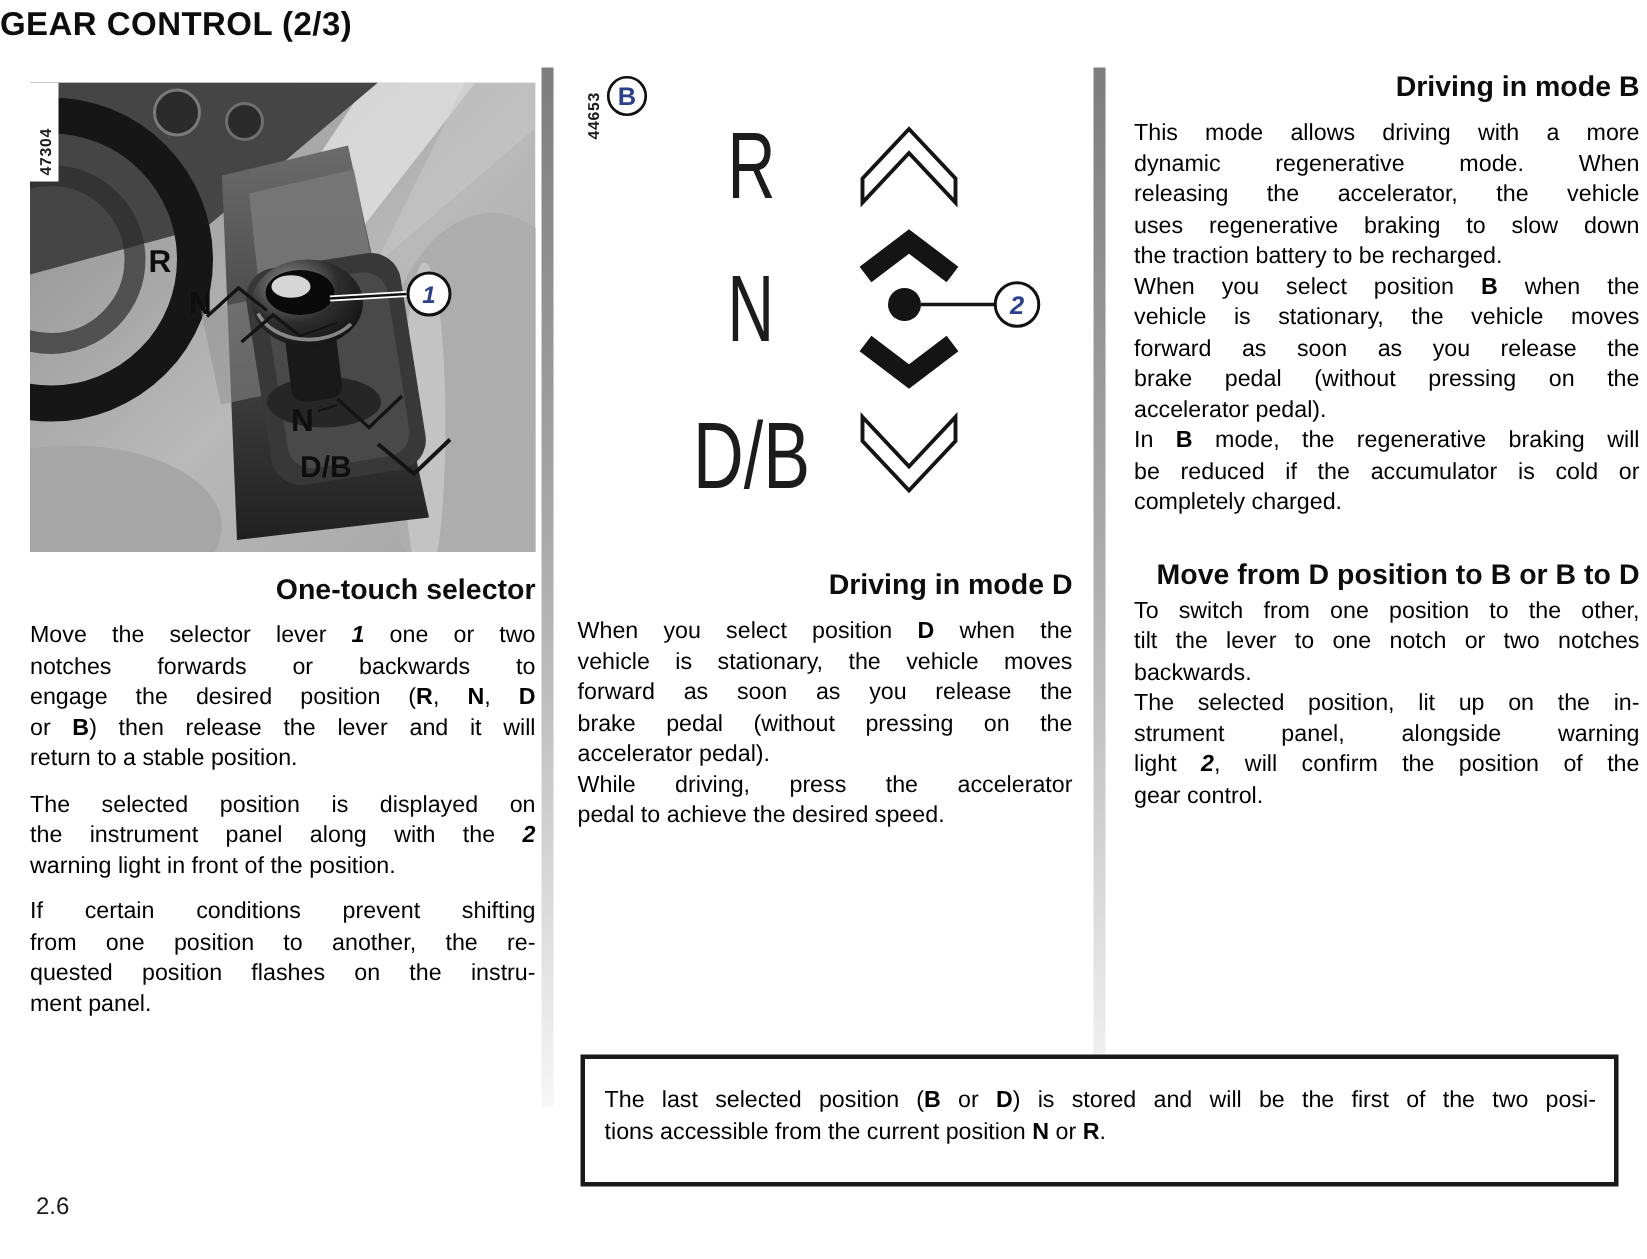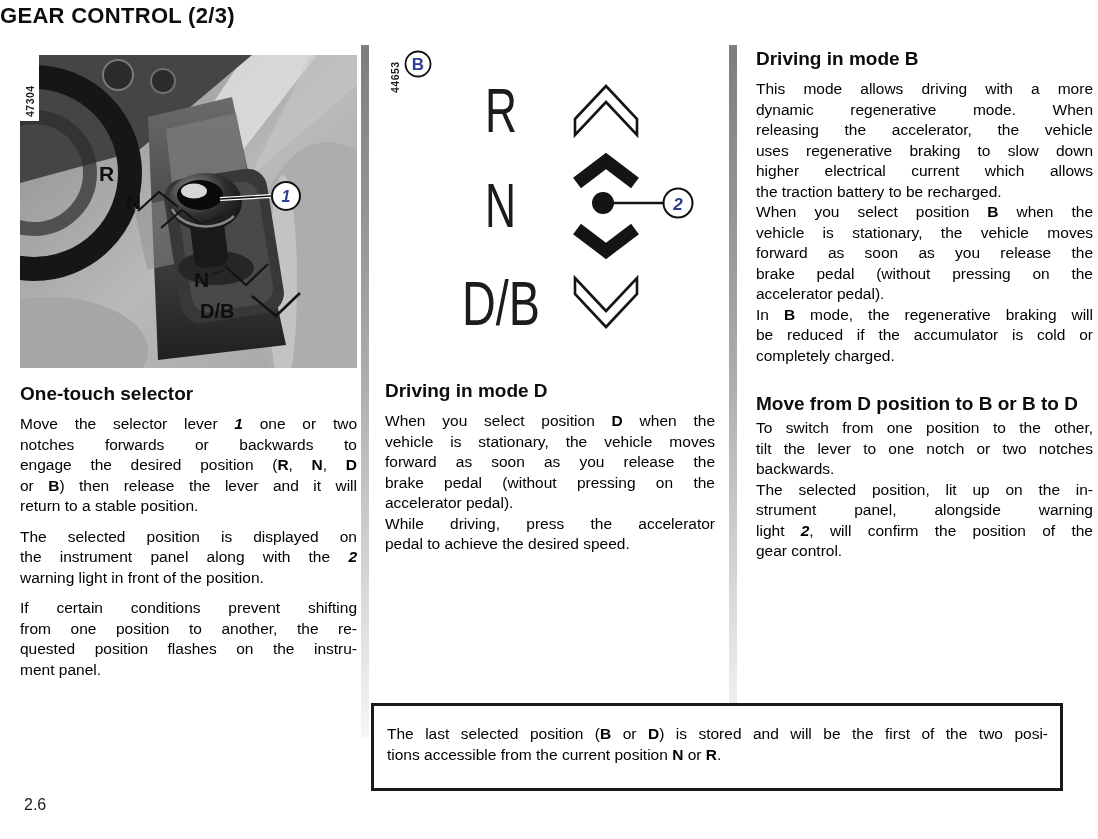--- a/index.html
+++ b/index.html
@@ -25,35 +25,35 @@
   .col { position:absolute; }
   #col-left  { left:20px;  top:55px; width:337px; }
   #col-mid   { left:385px; top:45px; width:330px; }
   #col-right { left:756px; top:47px; width:337px; }
 
   .photo   { width:337px; height:313px; display:block; }
   .diagram { width:330px; height:310px; display:block; }
 
   .section-title {
     font-size:19px; font-weight:bold; color:#0d0d0d;
-    line-height:24px; margin:0 0 8px 0;
+    line-height:24px; margin:0 0 8px 0;text-align:right;
   }
   #left-section { margin-top:14px; }
   #mid-section  { margin-top:24px; }
   #right-section-2 { margin-top:26px; }
 
   .body-text { font-size:15.5px; line-height:20.5px; color:#000000; }
   .para { margin:0 0 10px 0; }
   .tight .para { margin:0; }
   .jl { text-align:justify; text-align-last:justify; }
   .jl.last { text-align-last:left; }
   .jl i { font-style:italic; }
 
   .note-box {
-    position:absolute; left:371px; top:703px; width:692px; height:88px;
+    position:absolute; left:387px; top:703px; width:692px; height:88px;
     border:3px solid #1a1a1a; background:#ffffff;
     padding:17px 12px 0 13px;
   }
   .note-box .body-text { line-height:21px; }
   .note-box .para { margin:0; }
 
   svg text { font-family:"Liberation Sans","DejaVu Sans",sans-serif; }
   .fig-num { font-size:10.5px; font-weight:bold; fill:#1a1a1a; letter-spacing:0.5px; }
   .callout-num { font-weight:bold; fill:#2b418f; }
   .big-letter { font-size:63px; font-weight:400; fill:#1c1c1c; }
@@ -191,21 +191,20 @@
 
 <div class="col" id="col-right">
   <div id="right-section-1" class="tight">
     <div class="section-title">Driving in mode B</div>
     <div class="body-text">
         <div class="para">
           <div class="jl">This mode allows driving with a more</div>
           <div class="jl">dynamic regenerative mode. When</div>
           <div class="jl">releasing the accelerator, the vehicle</div>
           <div class="jl">uses regenerative braking to slow down</div>
-          <div class="jl">higher electrical current which allows</div>
           <div class="jl last">the traction battery to be recharged.</div>
         </div>
         <div class="para">
           <div class="jl">When you select position <b>B</b> when the</div>
           <div class="jl">vehicle is stationary, the vehicle moves</div>
           <div class="jl">forward as soon as you release the</div>
           <div class="jl">brake pedal (without pressing on the</div>
           <div class="jl last">accelerator pedal).</div>
         </div>
         <div class="para">

